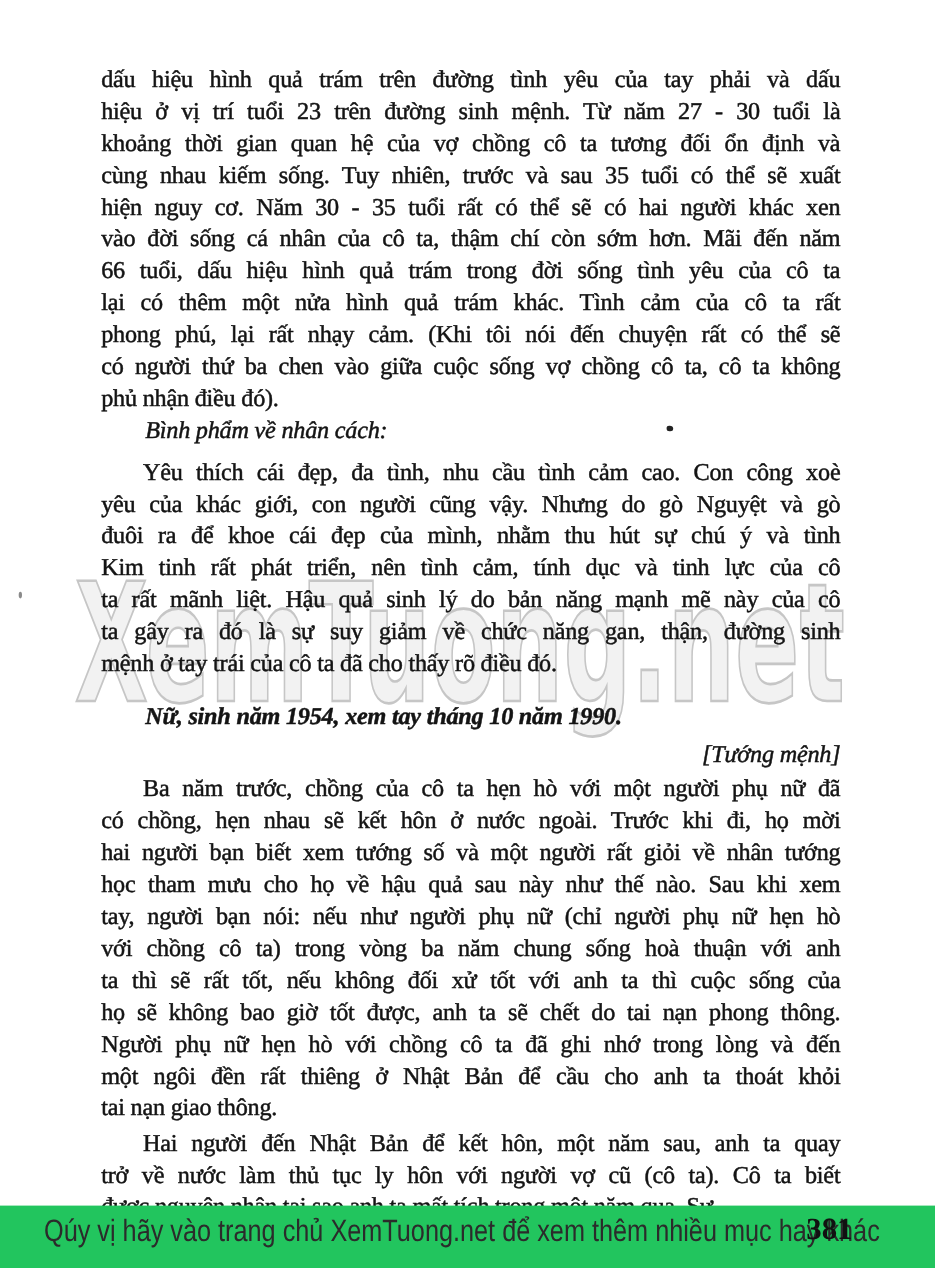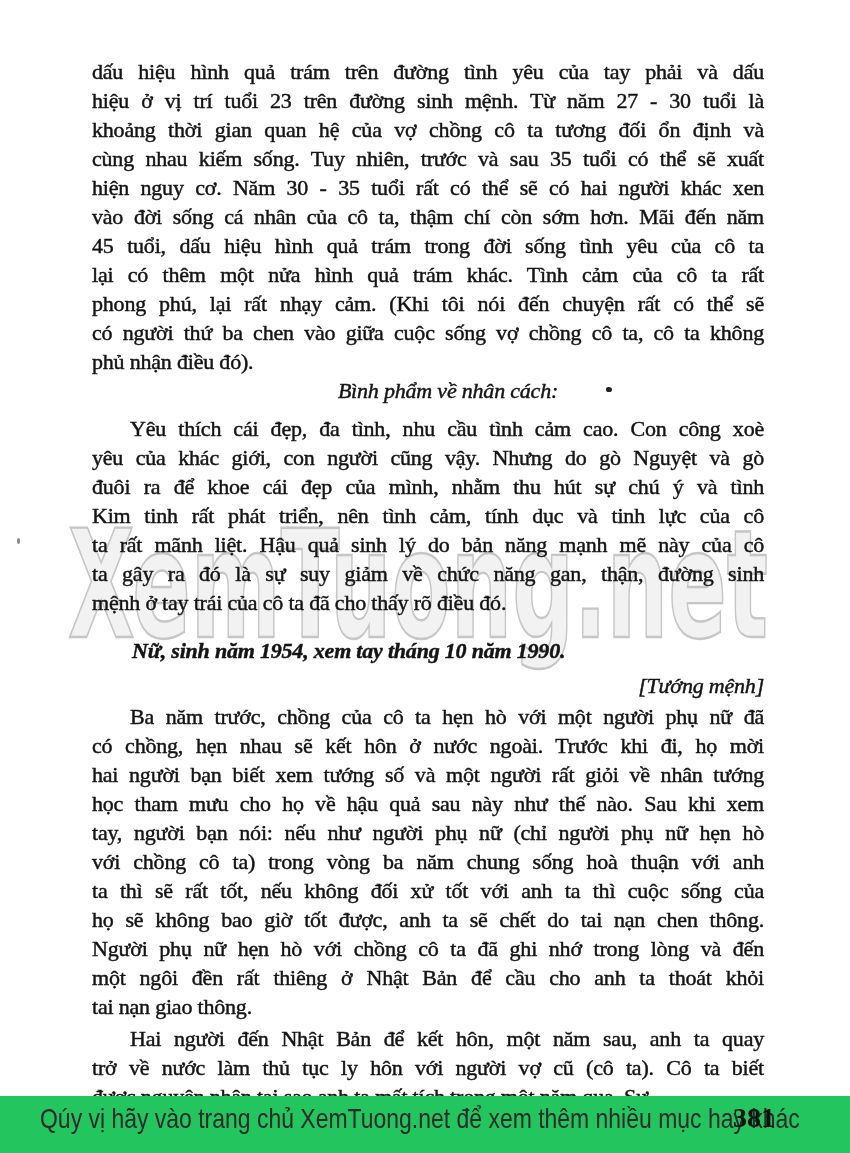--- a/index.html
+++ b/index.html
@@ -48,21 +48,20 @@
     text-align: justify;
     text-align-last: justify;
   }
   .tline:first-child { text-indent: 38px; }
   .para.no-indent .tline:first-child { text-indent: 0; }
   .tline:last-child { text-align-last: left; }
   .h-italic {
     font-style: italic;
     padding-left: 40px;
     margin: 0 0 9px 0;
-    text-align: center;
   }
   .h-bold-italic {
     font-style: italic;
     font-weight: bold;
     padding-left: 40px;
     margin: 19px 0 0 0;
   }
   .h-bracket {
     font-style: italic;
     padding-left: 40px;
@@ -131,21 +130,21 @@
 
   <div class="text-block">
 
     <div class="para para1 no-indent">
         <div class="tline">dấu hiệu hình quả trám trên đường tình yêu của tay phải và dấu</div>
         <div class="tline">hiệu ở vị trí tuổi 23 trên đường sinh mệnh. Từ năm 27 - 30 tuổi là</div>
         <div class="tline">khoảng thời gian quan hệ của vợ chồng cô ta tương đối ổn định và</div>
         <div class="tline">cùng nhau kiếm sống. Tuy nhiên, trước và sau 35 tuổi có thể sẽ xuất</div>
         <div class="tline">hiện nguy cơ. Năm 30 - 35 tuổi rất có thể sẽ có hai người khác xen</div>
         <div class="tline">vào đời sống cá nhân của cô ta, thậm chí còn sớm hơn. Mãi đến năm</div>
-        <div class="tline">45 tuổi, dấu hiệu hình quả trám trong đời sống tình yêu của cô ta</div>
+        <div class="tline">66 tuổi, dấu hiệu hình quả trám trong đời sống tình yêu của cô ta</div>
         <div class="tline">lại có thêm một nửa hình quả trám khác. Tình cảm của cô ta rất</div>
         <div class="tline">phong phú, lại rất nhạy cảm. (Khi tôi nói đến chuyện rất có thể sẽ</div>
         <div class="tline">có người thứ ba chen vào giữa cuộc sống vợ chồng cô ta, cô ta không</div>
         <div class="tline">phủ nhận điều đó).</div>
       </div>
 
     <div class="h-italic">Bình phẩm về nhân cách:</div>
 
     <div class="para para2">
         <div class="tline">Yêu thích cái đẹp, đa tình, nhu cầu tình cảm cao. Con công xoè</div>
@@ -162,21 +161,21 @@
     <div class="h-bracket">[Tướng mệnh]</div>
 
     <div class="para para3">
         <div class="tline">Ba năm trước, chồng của cô ta hẹn hò với một người phụ nữ đã</div>
         <div class="tline">có chồng, hẹn nhau sẽ kết hôn ở nước ngoài. Trước khi đi, họ mời</div>
         <div class="tline">hai người bạn biết xem tướng số và một người rất giỏi về nhân tướng</div>
         <div class="tline">học tham mưu cho họ về hậu quả sau này như thế nào. Sau khi xem</div>
         <div class="tline">tay, người bạn nói: nếu như người phụ nữ (chỉ người phụ nữ hẹn hò</div>
         <div class="tline">với chồng cô ta) trong vòng ba năm chung sống hoà thuận với anh</div>
         <div class="tline">ta thì sẽ rất tốt, nếu không đối xử tốt với anh ta thì cuộc sống của</div>
-        <div class="tline">họ sẽ không bao giờ tốt được, anh ta sẽ chết do tai nạn chen thông.</div>
+        <div class="tline">họ sẽ không bao giờ tốt được, anh ta sẽ chết do tai nạn phong thông.</div>
         <div class="tline">Người phụ nữ hẹn hò với chồng cô ta đã ghi nhớ trong lòng và đến</div>
         <div class="tline">một ngôi đền rất thiêng ở Nhật Bản để cầu cho anh ta thoát khỏi</div>
         <div class="tline">tai nạn giao thông.</div>
       </div>
 
     <div class="para para4">
         <div class="tline">Hai người đến Nhật Bản để kết hôn, một năm sau, anh ta quay</div>
         <div class="tline">trở về nước làm thủ tục ly hôn với người vợ cũ (cô ta). Cô ta biết</div>
         <div class="tline">được nguyên nhân tại sao anh ta mất tích trong một năm qua. Sự</div>
       </div>

